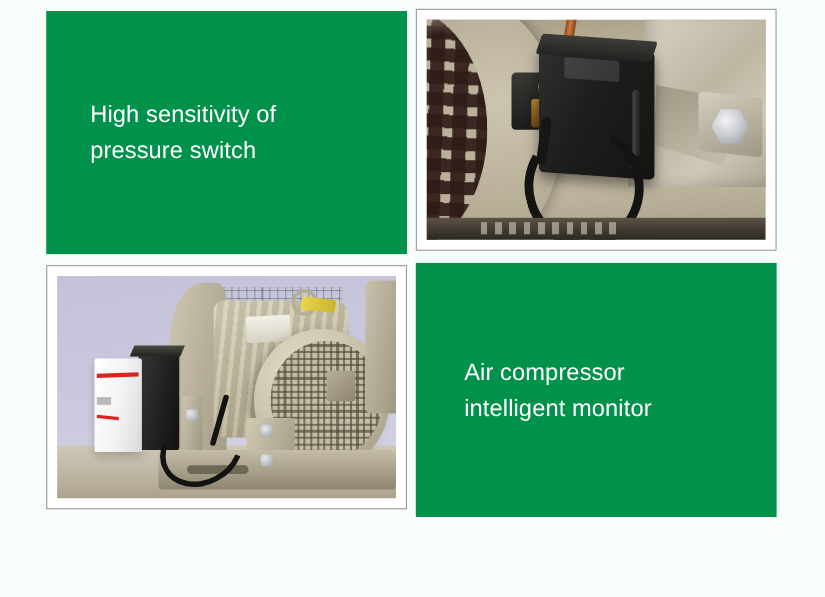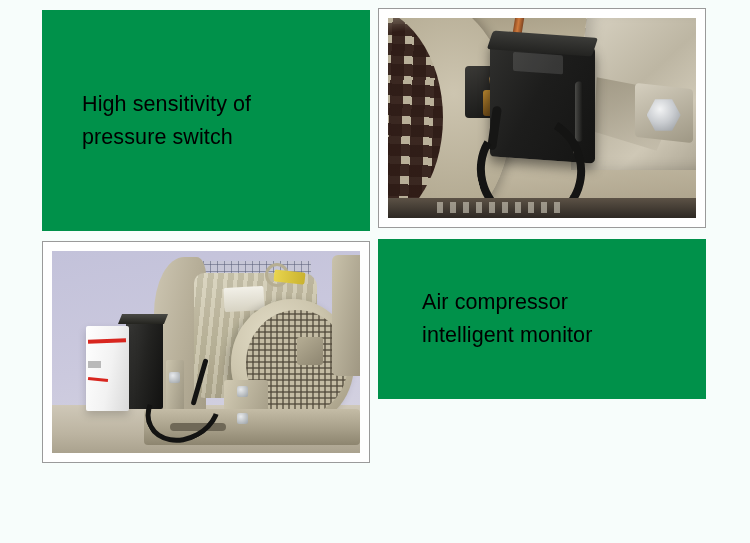--- a/index.html
+++ b/index.html
@@ -24,35 +24,35 @@
 
   
   .green-panel {
     position: absolute;
     background: #00914a;
     display: flex;
     align-items: center;
     box-sizing: border-box;
   }
   .green-panel .caption {
-    color: #000000;
+    color: #ffffff;
     font-size: 21.5px;
     line-height: 33px;
     font-weight: 400;
     letter-spacing: 0.1px;
     white-space: pre-line;
   }
   #panel-top-left {
     left: 42px; top: 10px;
     width: 328px; height: 221px;
     padding-left: 40px;
   }
   #panel-bottom-right {
     left: 378px; top: 239px;
-    width: 328px; height: 160px;
+    width: 328px; height: 231px;
     padding-left: 44px;
   }
 
   
   .photo-frame {
     position: absolute;
     background: #ffffff;
     border: 1px solid #9a9a9a;
     box-sizing: border-box;
     padding: 9px;

